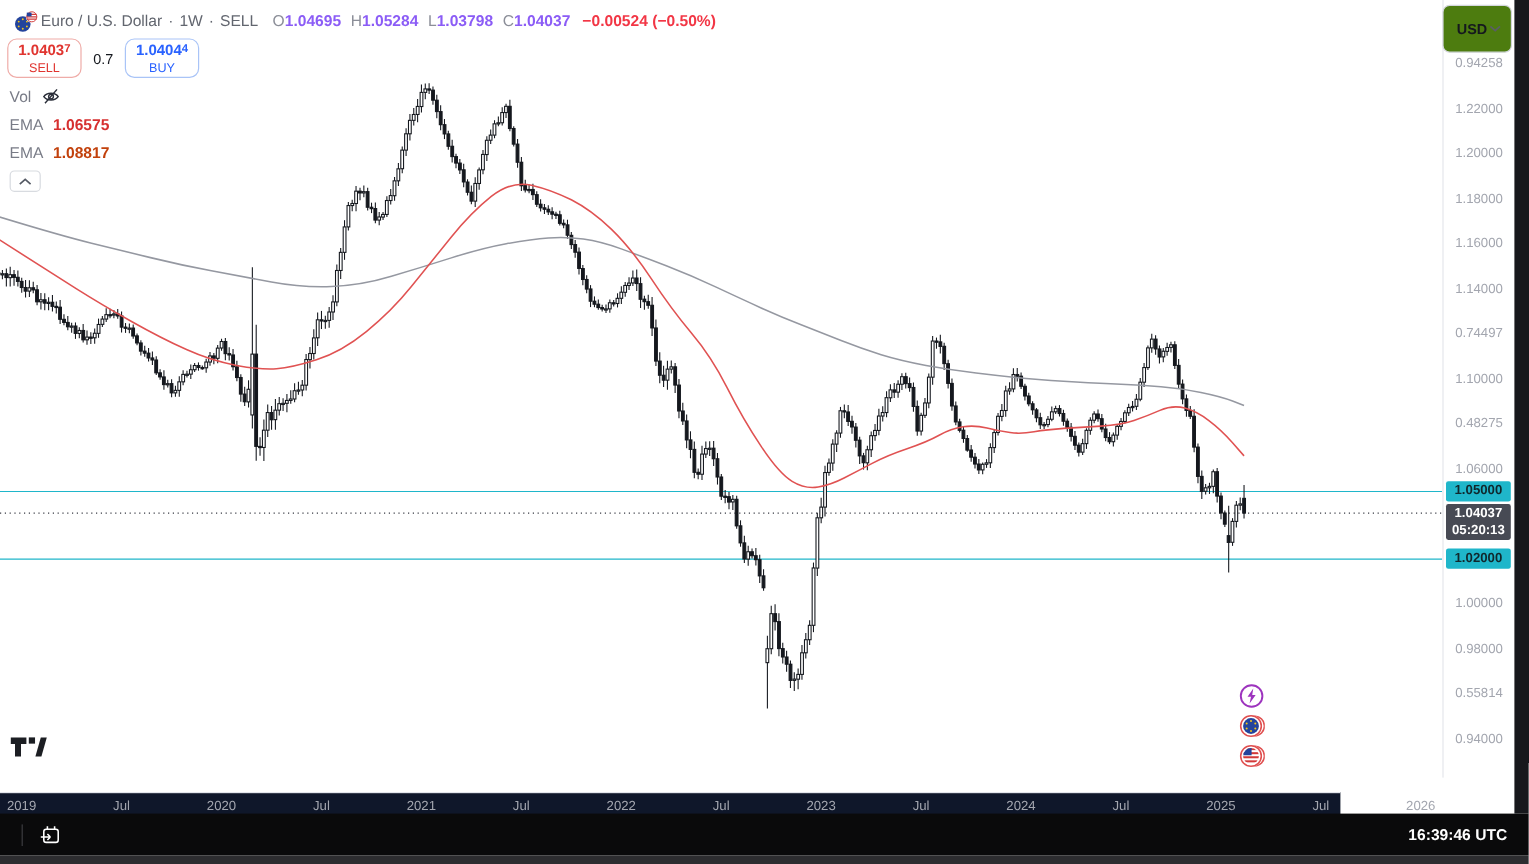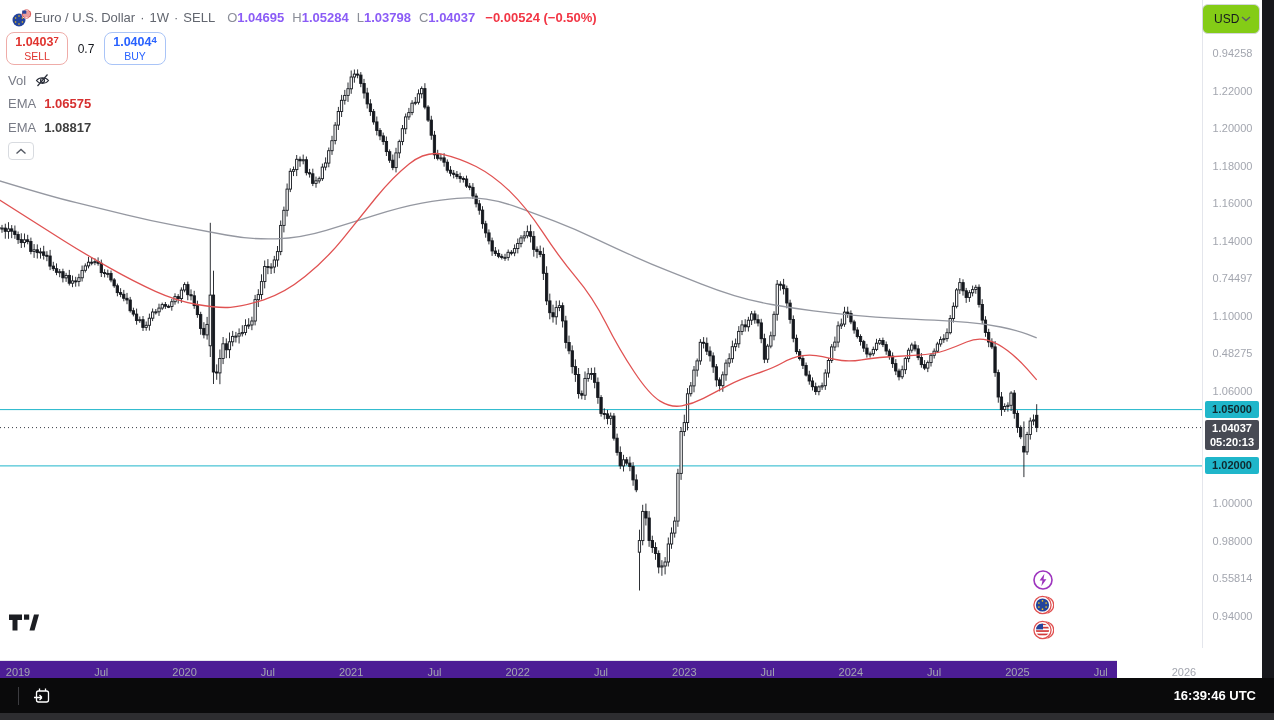--- a/index.html
+++ b/index.html
@@ -20,21 +20,21 @@
     text-align:center; font-size:11px; color:#10282d; border-radius:2px; font-weight:bold; }
   #current-price-label { position:absolute; left:2px; right:3px; height:30px;
     border-radius:2px; text-align:center; color:#fff; font-size:11px; line-height:14px;
     padding-top:1px; font-weight:bold; }
 
   
   #right-strip { position:absolute; left:1262px; top:0; width:12px; height:678px; background:#17181c; }
 
   
   #time-axis { position:absolute; left:0; top:660px; width:1117px; height:30px;
-    background:#4c1d95; border-top:1px solid #e4e6ec; }
+    background:#0f172a; border-top:1px solid #e4e6ec; }
   .ta-label { position:absolute; top:5px; transform:translateX(-50%);
     font-size:11px; color:#a3a6af; }
   #axis-gear { position:absolute; left:1229px; top:5px; width:18px; height:18px; cursor:pointer; }
 
   
   #toolbar { position:absolute; left:0; top:678px; width:1274px; height:35px;
     background:#0a0a0b; display:flex; align-items:center; padding:0 10px; }
   .range-btn { color:#fff; font-size:12.5px; font-weight:bold; padding:4px 7px;
     cursor:pointer; letter-spacing:0.2px; }
   #toolbar-sep { width:1px; height:18px; background:#3c3c40; margin:0 8px; }
@@ -63,29 +63,29 @@
   .trade-price { font-size:12.5px; font-weight:bold; line-height:14px; }
   .trade-sup { font-size:9.5px; position:relative; top:-3px; }
   .trade-side { font-size:10.5px; line-height:12px; }
   #spread-value { width:36px; text-align:center; font-size:12px; color:#15181e; }
 
   
   .ind-row { position:absolute; left:8px; display:flex; align-items:center;
     font-size:13px; white-space:nowrap; }
   .ind-label { color:#787b86; margin-right:8px; }
   #ema-fast-value { font-weight:bold; }
-  #ema-slow-value { color:#404040; font-weight:bold; }
+  #ema-slow-value { color:#c2410c; font-weight:bold; }
   #collapse-button { position:absolute; left:8px; top:142px; width:26px; height:18px;
     border:1px solid #d8dbe0; border-radius:4px; background:#fff; display:flex;
     align-items:center; justify-content:center; cursor:pointer; }
 
   
-  #currency-select { position:absolute; left:1202px; top:4px; width:58px; height:30px;
-    background:#84cc16; border:1px solid #d4d7dd; border-radius:6px; display:flex;
-    align-items:center; padding:0 8px 0 11px; cursor:pointer; z-index:5; }
+  #currency-select { position:absolute; left:1202px; top:4px; width:58px; height:40px;
+    background:#4d7c0f; border:1px solid #d4d7dd; border-radius:6px; display:flex;
+    align-items:center; padding:0 8px 0 11px; cursor:pointer; z-index:5;font-weight:bold; }
   #currency-value { font-size:12px; color:#15181e; flex:1; }
 
   
   .event-icon { position:absolute; width:22px; height:22px; cursor:pointer; }
 
   #tv-logo { position:absolute; left:8px; top:612px; cursor:pointer; }
 </style>
 </head>
 <body>
 

